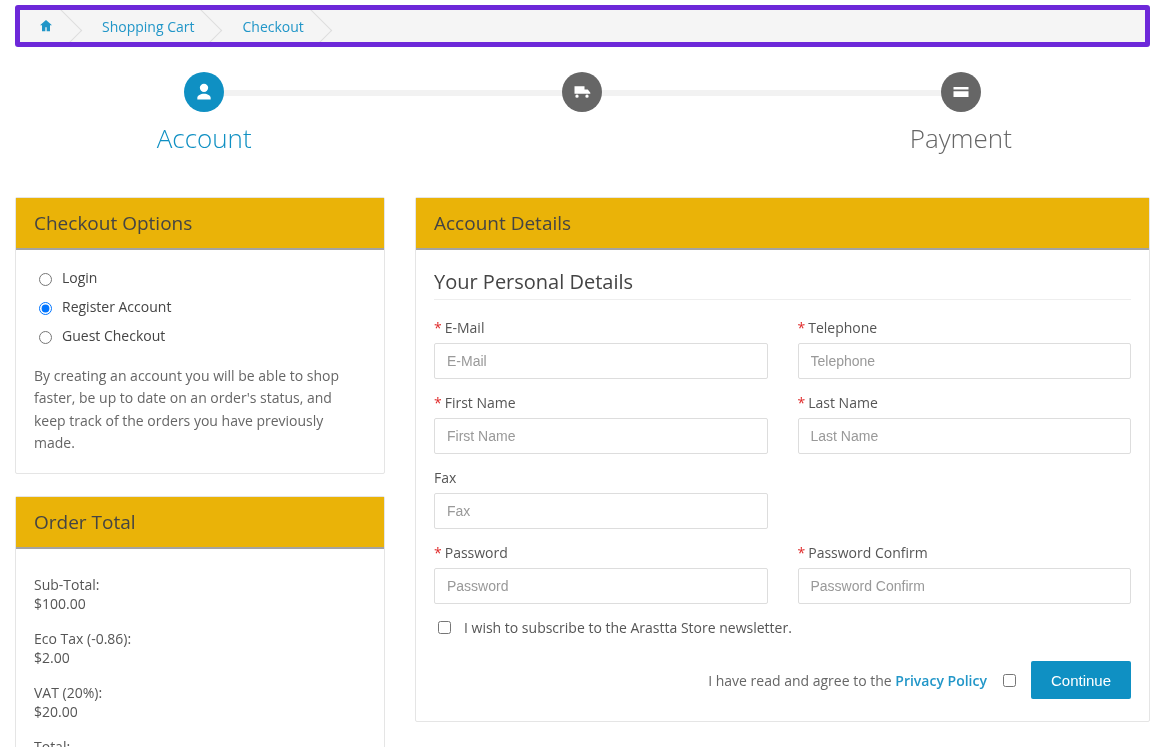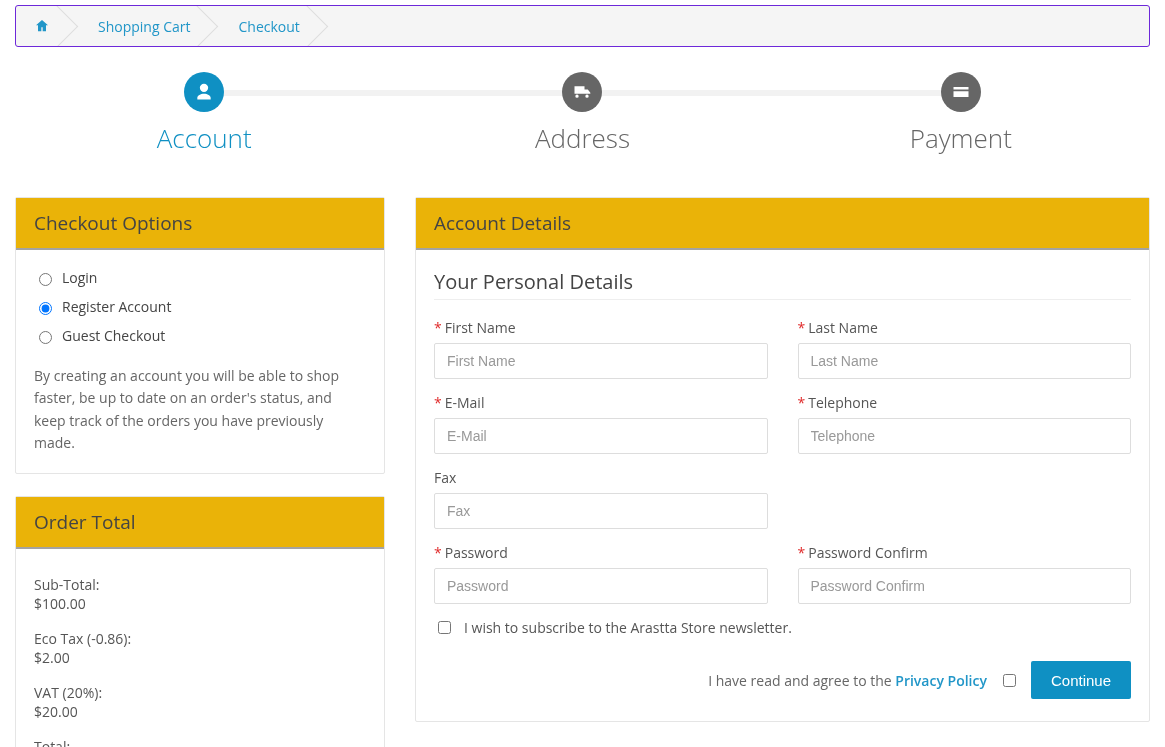--- a/index.html
+++ b/index.html
@@ -9,21 +9,21 @@
     color: #444;
     margin: 0;
     padding: 5px 15px 30px;
     background: #fff;
   }
   a { color: #2196c8; text-decoration: none; cursor: pointer; }
 
   
   .breadcrumb {
     background: #f5f5f5;
-    border: 1px solid #6d28d9;
+    border: 5px solid #6d28d9;
     border-radius: 3px;
     height: 42px;
     overflow: hidden;
     position: relative;
     margin-bottom: 25px;
     display: flex;
     align-items: stretch;
   }
   .crumb {
     position: relative;
@@ -219,21 +219,20 @@
           </svg>
       </div>
       <div class="step-label">Account</div>
     </div>
     <div class="step">
       <div class="step-circle">
         <svg width="20" height="20" viewBox="0 0 24 24" fill="#fff">
             <path d="M3 5h12v9H3zM15 9h4l3 4v1h-7zM6 19a2 2 0 100-4 2 2 0 000 4zm12 0a2 2 0 100-4 2 2 0 000 4z"></path>
           </svg>
       </div>
-      <div class="step-label">Address</div>
     </div>
     <div class="step">
       <div class="step-circle">
         <svg width="20" height="20" viewBox="0 0 24 24" fill="#fff">
             <path d="M3 6h18v3H3zm0 5h18v7H3zm2 3h4v2H5z"></path>
           </svg>
       </div>
       <div class="step-label">Payment</div>
     </div>
   </div>
@@ -286,37 +285,37 @@
 
   <div class="col-right">
     <div class="panel">
       <div class="panel-heading">Account Details</div>
       <div class="panel-body">
 
         <h3 class="section-title">Your Personal Details</h3>
 
         <div class="form-row">
           <div class="form-col">
+            <label class="form-label"><span class="req">*</span><span>E-Mail</span></label>
+            <input class="form-control" type="text" placeholder="E-Mail" style="">
+          </div>
+          <div class="form-col">
+            <label class="form-label"><span class="req">*</span><span>Telephone</span></label>
+            <input class="form-control" type="text" placeholder="Telephone" style="">
+          </div>
+        </div>
+
+        <div class="form-row">
+          <div class="form-col">
             <label class="form-label"><span class="req">*</span><span>First Name</span></label>
             <input class="form-control" type="text" placeholder="First Name" style="">
           </div>
           <div class="form-col">
             <label class="form-label"><span class="req">*</span><span>Last Name</span></label>
             <input class="form-control" type="text" placeholder="Last Name" style="">
-          </div>
-        </div>
-
-        <div class="form-row">
-          <div class="form-col">
-            <label class="form-label"><span class="req">*</span><span>E-Mail</span></label>
-            <input class="form-control" type="text" placeholder="E-Mail" style="">
-          </div>
-          <div class="form-col">
-            <label class="form-label"><span class="req">*</span><span>Telephone</span></label>
-            <input class="form-control" type="text" placeholder="Telephone" style="">
           </div>
         </div>
 
         <div class="form-row">
           <div class="form-col col-half">
             <label class="form-label"><span>Fax</span></label>
             <input class="form-control" type="text" placeholder="Fax" style="">
           </div>
         </div>
 

